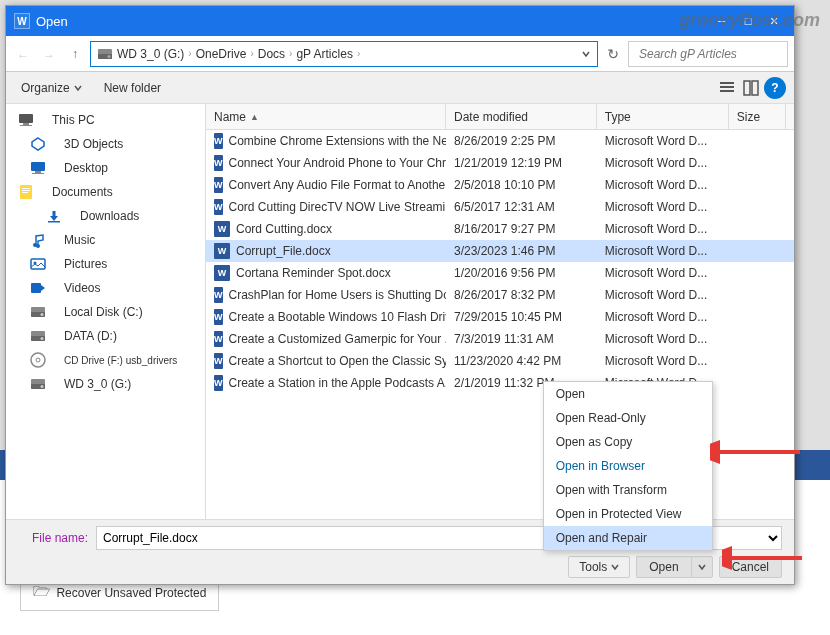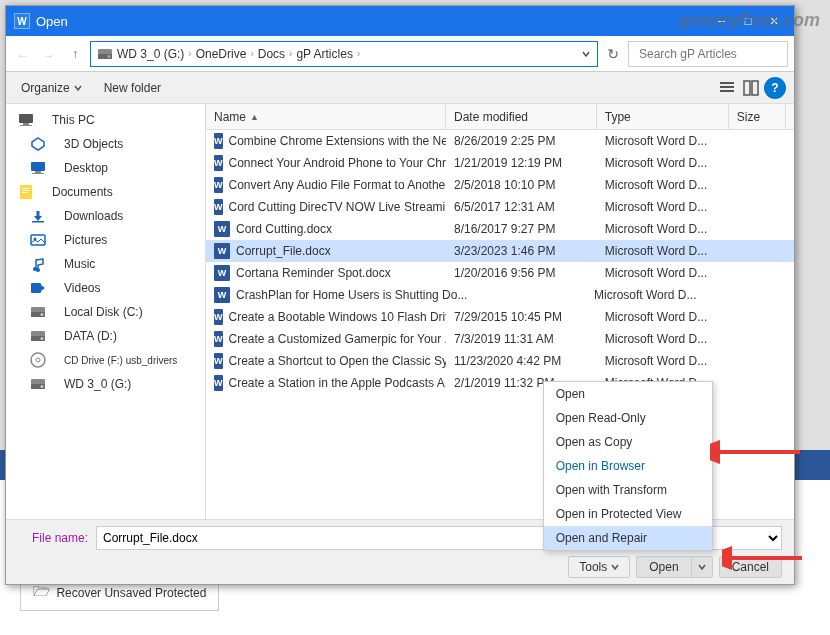--- a/index.html
+++ b/index.html
@@ -135,20 +135,21 @@
       gap: 4px;
       background: white;
     }
     .search-box input {
       border: none;
       outline: none;
       font-size: 12px;
       color: #0369a1;
       flex: 1;
       background: transparent;
+      font-style: italic;
     }
 
     
     .toolbar {
       height: 32px;
       display: flex;
       align-items: center;
       padding: 0 8px;
       gap: 8px;
       border-bottom: 1px solid #ddd;
@@ -583,51 +584,51 @@
         <div class="si-icon">
           <svg width="14" height="16" viewBox="0 0 14 16">
             <rect x="1" y="1" width="12" height="14" rx="1" fill="#ffd740"></rect>
             <rect x="3" y="4" width="8" height="1" fill="#fff"></rect>
             <rect x="3" y="6" width="8" height="1" fill="#fff"></rect>
             <rect x="3" y="8" width="6" height="1" fill="#fff"></rect>
           </svg>
         </div>
         <span class="si-label">Documents</span>
       </div>
-      <div class="sidebar-item" style="padding-left:24px;">
+      <div class="sidebar-item" style="padding-left:40px;">
         <div class="si-icon">
           <svg width="16" height="16" viewBox="0 0 16 16">
             <path d="M4,8 L8,13 L12,8 L9.5,8 L9.5,3 L6.5,3 L6.5,8 Z" fill="#1565c0"></path>
             <rect x="2" y="13" width="12" height="1.5" fill="#1565c0"></rect>
           </svg>
         </div>
         <span class="si-label">Downloads</span>
+      </div>
+      <div class="sidebar-item" style="padding-left:24px;">
+        <div class="si-icon">
+          <svg width="14" height="16" viewBox="0 0 14 16">
+            <path d="M5,13 L5,4 L12,3 L12,8 L7,9 L7,14 Z" fill="none" stroke="#1565c0" stroke-width="1.5"></path>
+            <circle cx="4" cy="13" r="2" fill="#1565c0"></circle>
+            <circle cx="7" cy="14" r="2" fill="#1565c0"></circle>
+          </svg>
+        </div>
+        <span class="si-label">Music</span>
       </div>
       <div class="sidebar-item" style="padding-left:24px;">
         <div class="si-icon">
           <svg width="16" height="14" viewBox="0 0 16 14">
             <rect x="1" y="2" width="14" height="10" rx="1" fill="none" stroke="#1565c0" stroke-width="1.5"></rect>
             <circle cx="5" cy="6" r="1.5" fill="#1565c0"></circle>
             <path d="M1,10 L5,7 L8,9 L11,6 L15,10" fill="none" stroke="#1565c0" stroke-width="1"></path>
           </svg>
         </div>
         <span class="si-label">Pictures</span>
       </div>
       <div class="sidebar-item" style="padding-left:24px;">
         <div class="si-icon">
-          <svg width="14" height="16" viewBox="0 0 14 16">
-            <path d="M5,13 L5,4 L12,3 L12,8 L7,9 L7,14 Z" fill="none" stroke="#1565c0" stroke-width="1.5"></path>
-            <circle cx="4" cy="13" r="2" fill="#1565c0"></circle>
-            <circle cx="7" cy="14" r="2" fill="#1565c0"></circle>
-          </svg>
-        </div>
-        <span class="si-label">Music</span>
-      </div>
-      <div class="sidebar-item" style="padding-left:24px;">
-        <div class="si-icon">
           <svg width="16" height="14" viewBox="0 0 16 14">
             <rect x="1" y="2" width="10" height="10" rx="1" fill="#1565c0"></rect>
             <polygon points="11,4 15,7 11,10" fill="#1565c0"></polygon>
           </svg>
         </div>
         <span class="si-label">Videos</span>
       </div>
       <div class="sidebar-item" style="padding-left:24px;">
         <div class="si-icon">
           <svg width="16" height="14" viewBox="0 0 16 14">
@@ -757,20 +758,21 @@
           <div class="file-cell date">1/20/2016 9:56 PM</div>
           <div class="file-cell type">Microsoft Word D...</div>
           <div class="file-cell size"></div>
         </div>
 
         <div class="file-row">
           <div class="file-cell name">
             <div class="word-icon">W</div>
             <span>CrashPlan for Home Users is Shutting Do...</span>
           </div>
+          <div class="file-cell date">8/26/2017 8:32 PM</div>
           <div class="file-cell type">Microsoft Word D...</div>
           <div class="file-cell size"></div>
         </div>
 
         <div class="file-row">
           <div class="file-cell name">
             <div class="word-icon">W</div>
             <span>Create a Bootable Windows 10 Flash Driv...</span>
           </div>
           <div class="file-cell date">7/29/2015 10:45 PM</div>

